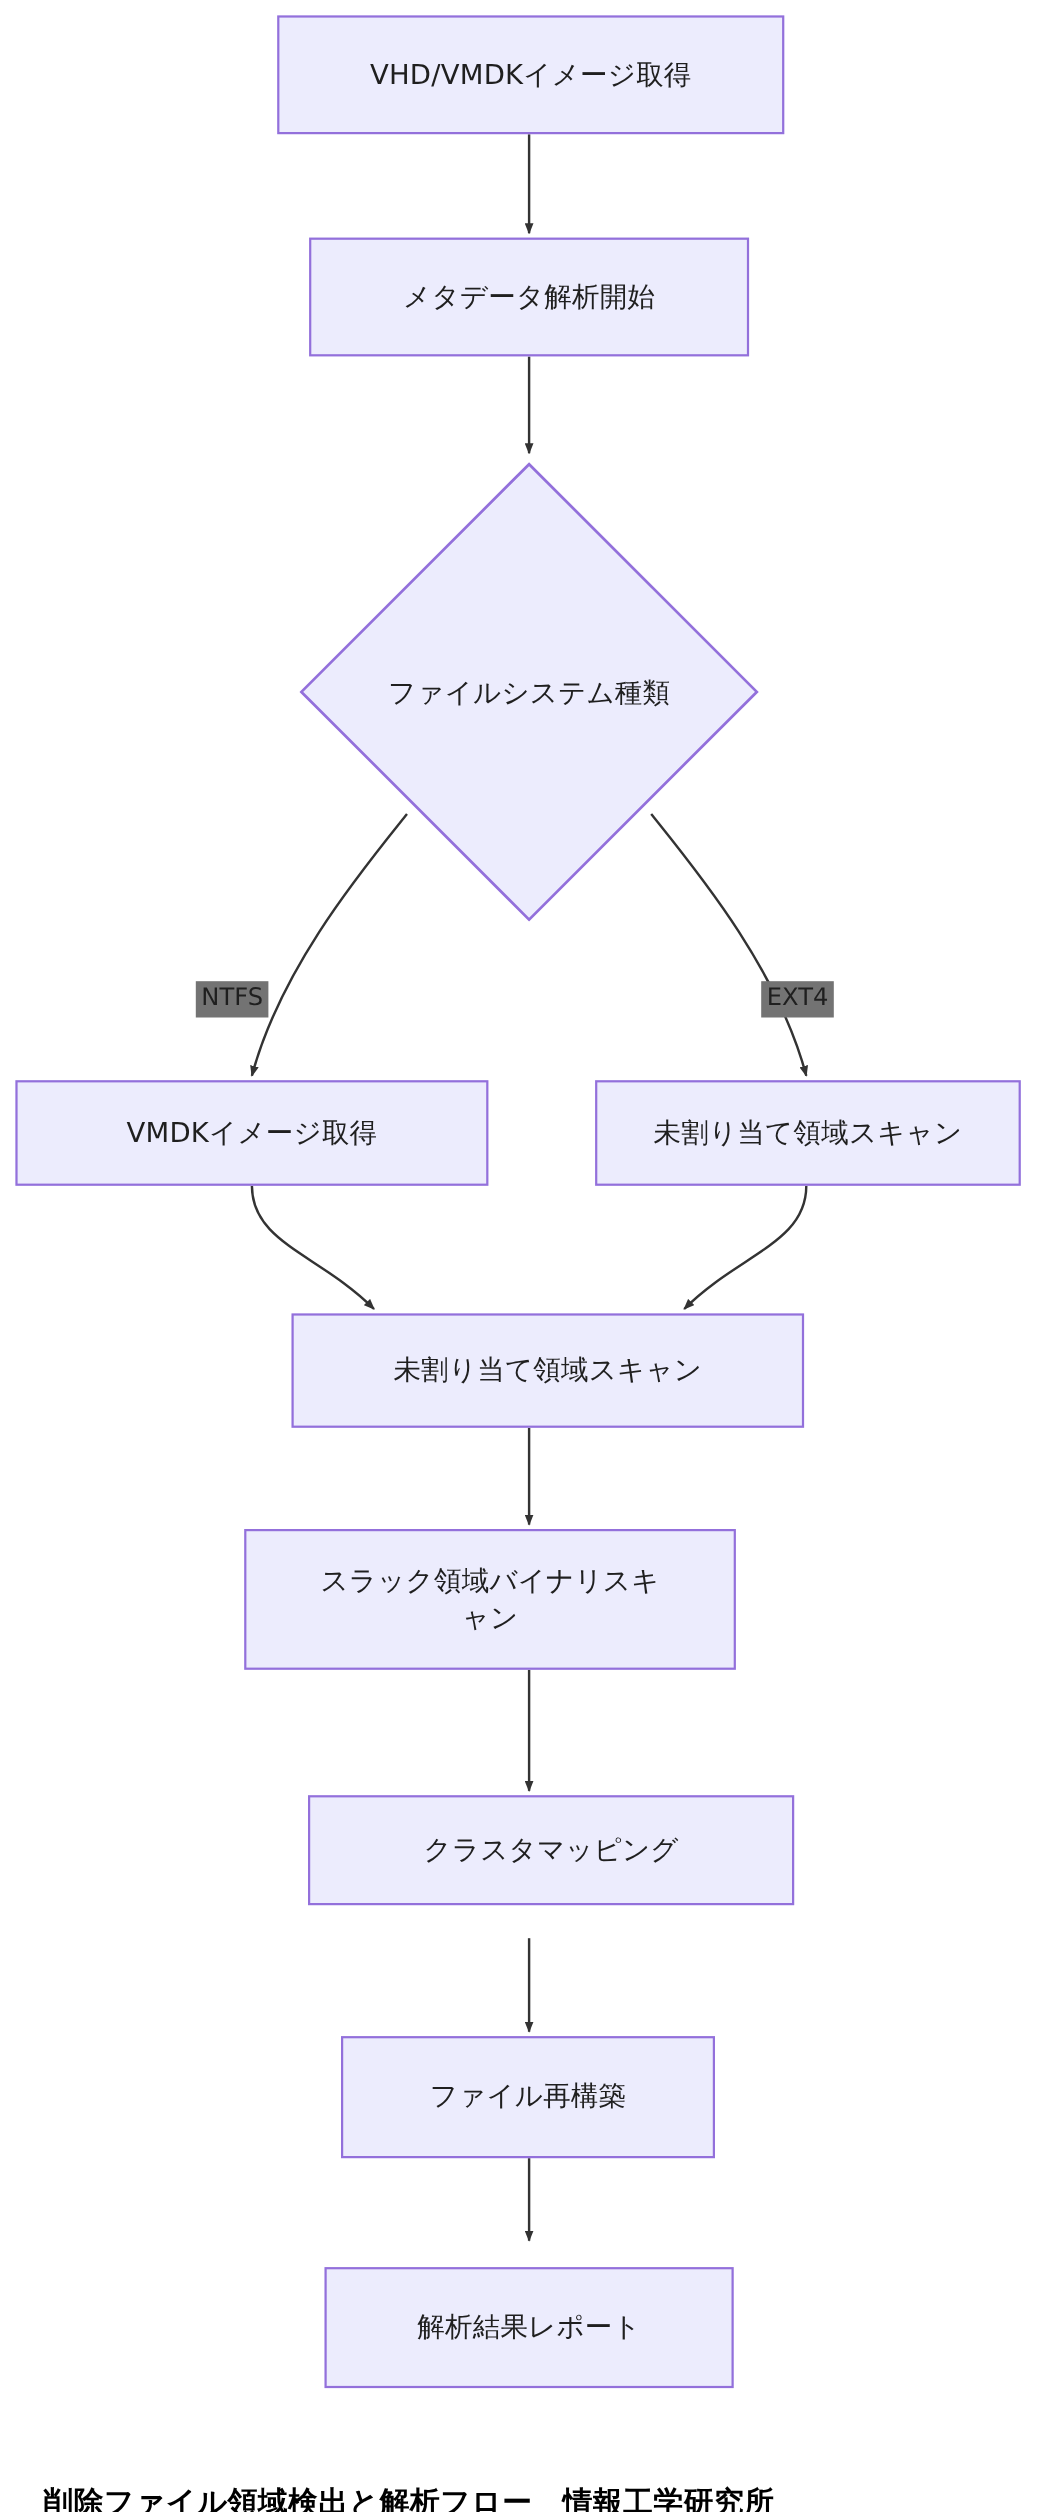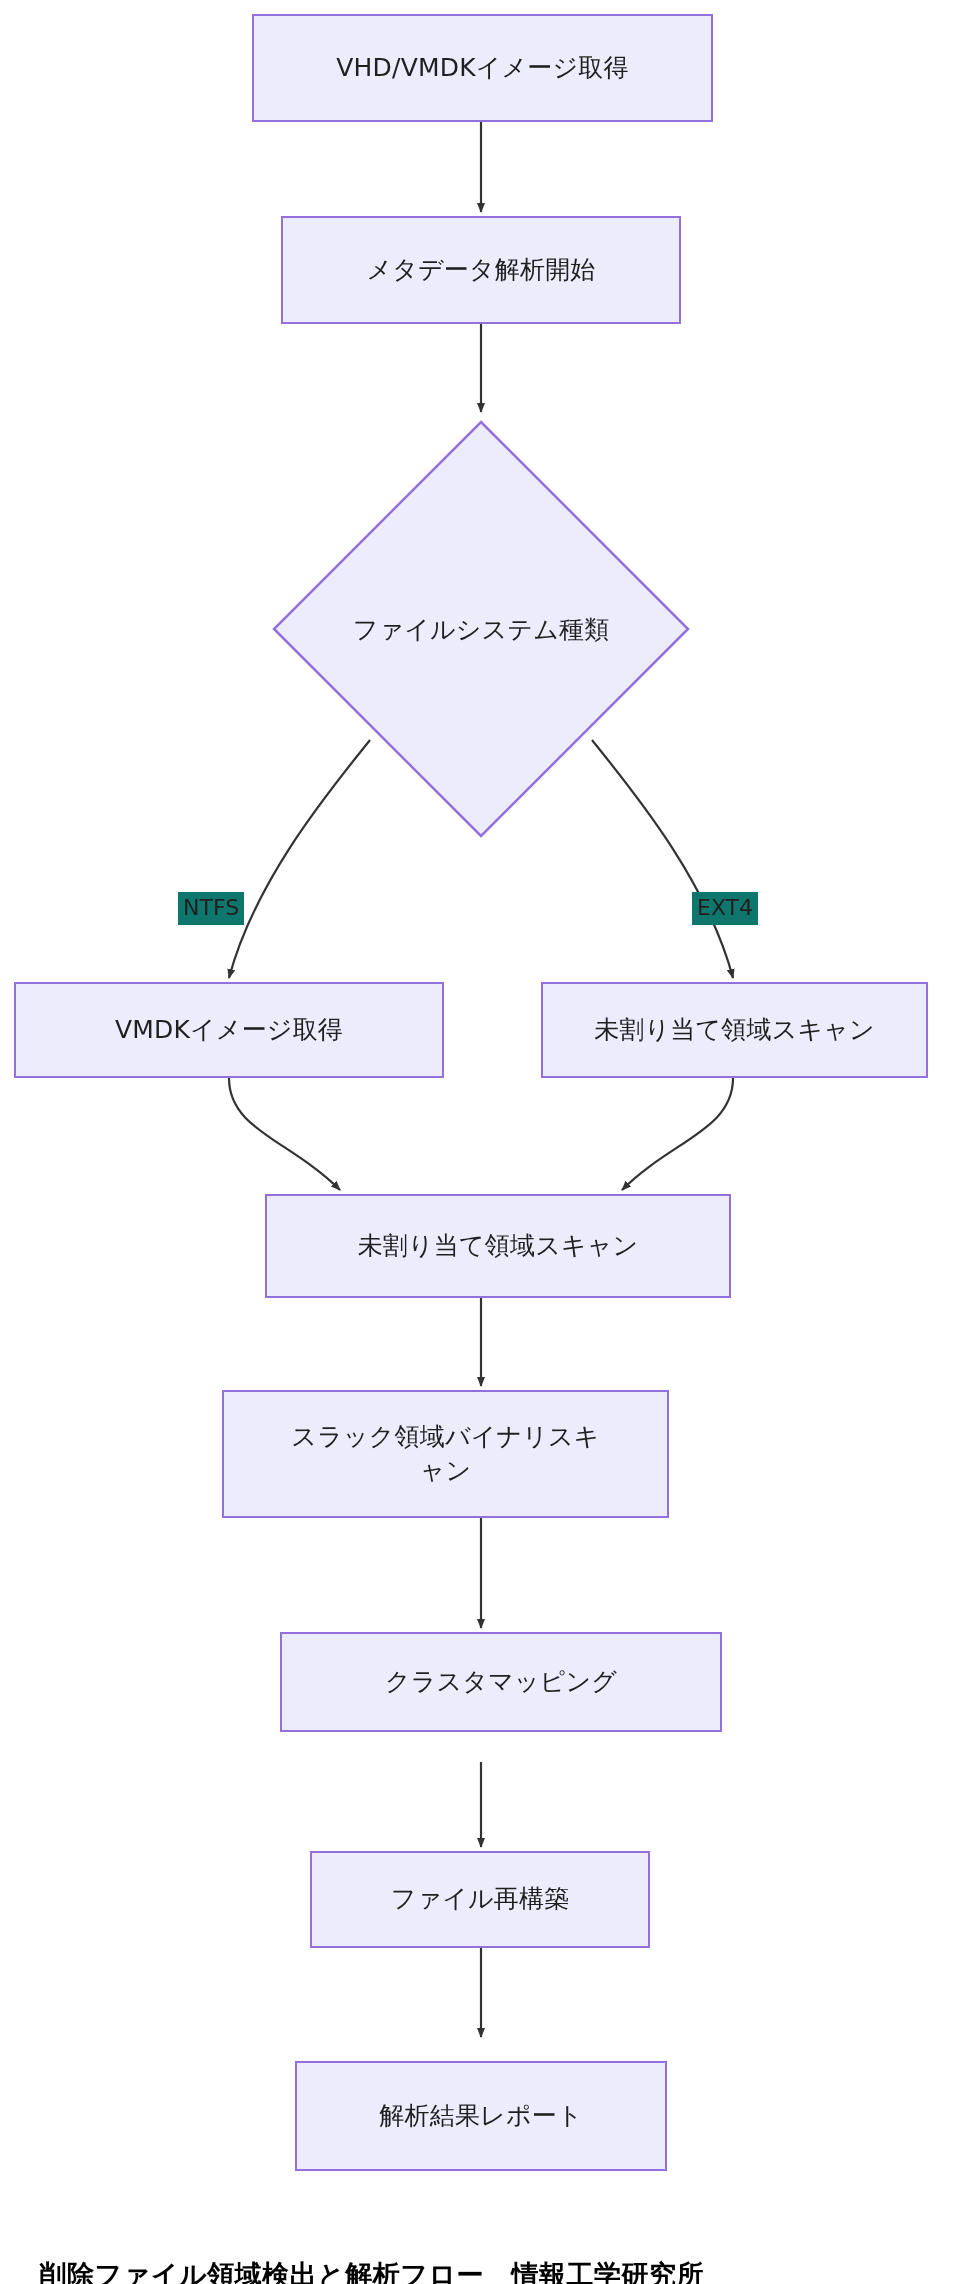--- a/index.html
+++ b/index.html
@@ -73,21 +73,21 @@
     position: relative;
     z-index: 2;
     font-size: 25px;
     color: #1f1f1f;
     text-align: center;
     letter-spacing: 0.2px;
   }
 
   .edge-label {
     position: absolute;
-    background: #0f766e;
+    background: #737373;
     color: #1f1f1f;
     font-size: 22px;
     line-height: 1.2;
     padding: 3px 5px 4px 5px;
     white-space: nowrap;
   }
 
   .caption {
     position: absolute;
     left: 0;
@@ -175,21 +175,21 @@
 
   <div class="node" style="left:222px; top:1390px; width:447px; height:128px;">
     <span class="node-label">スラック領域バイナリスキ
 ャン</span>
   </div>
 
   <div class="node" style="left:280px; top:1632px; width:442px; height:100px;">
     <span class="node-label">クラスタマッピング</span>
   </div>
 
-  <div class="node" style="left:310px; top:1851px; width:340px; height:97px;">
+  <div class="node" style="left:310px; top:1851px; width:340px; height:111px;">
     <span class="node-label">ファイル再構築</span>
   </div>
 
   <div class="node" style="left:295px; top:2061px; width:372px; height:110px;">
     <span class="node-label">解析結果レポート</span>
   </div>
 
   <div class="caption">
     <span class="caption-text">削除ファイル領域検出と解析フロー　情報工学研究所</span>
   </div>

